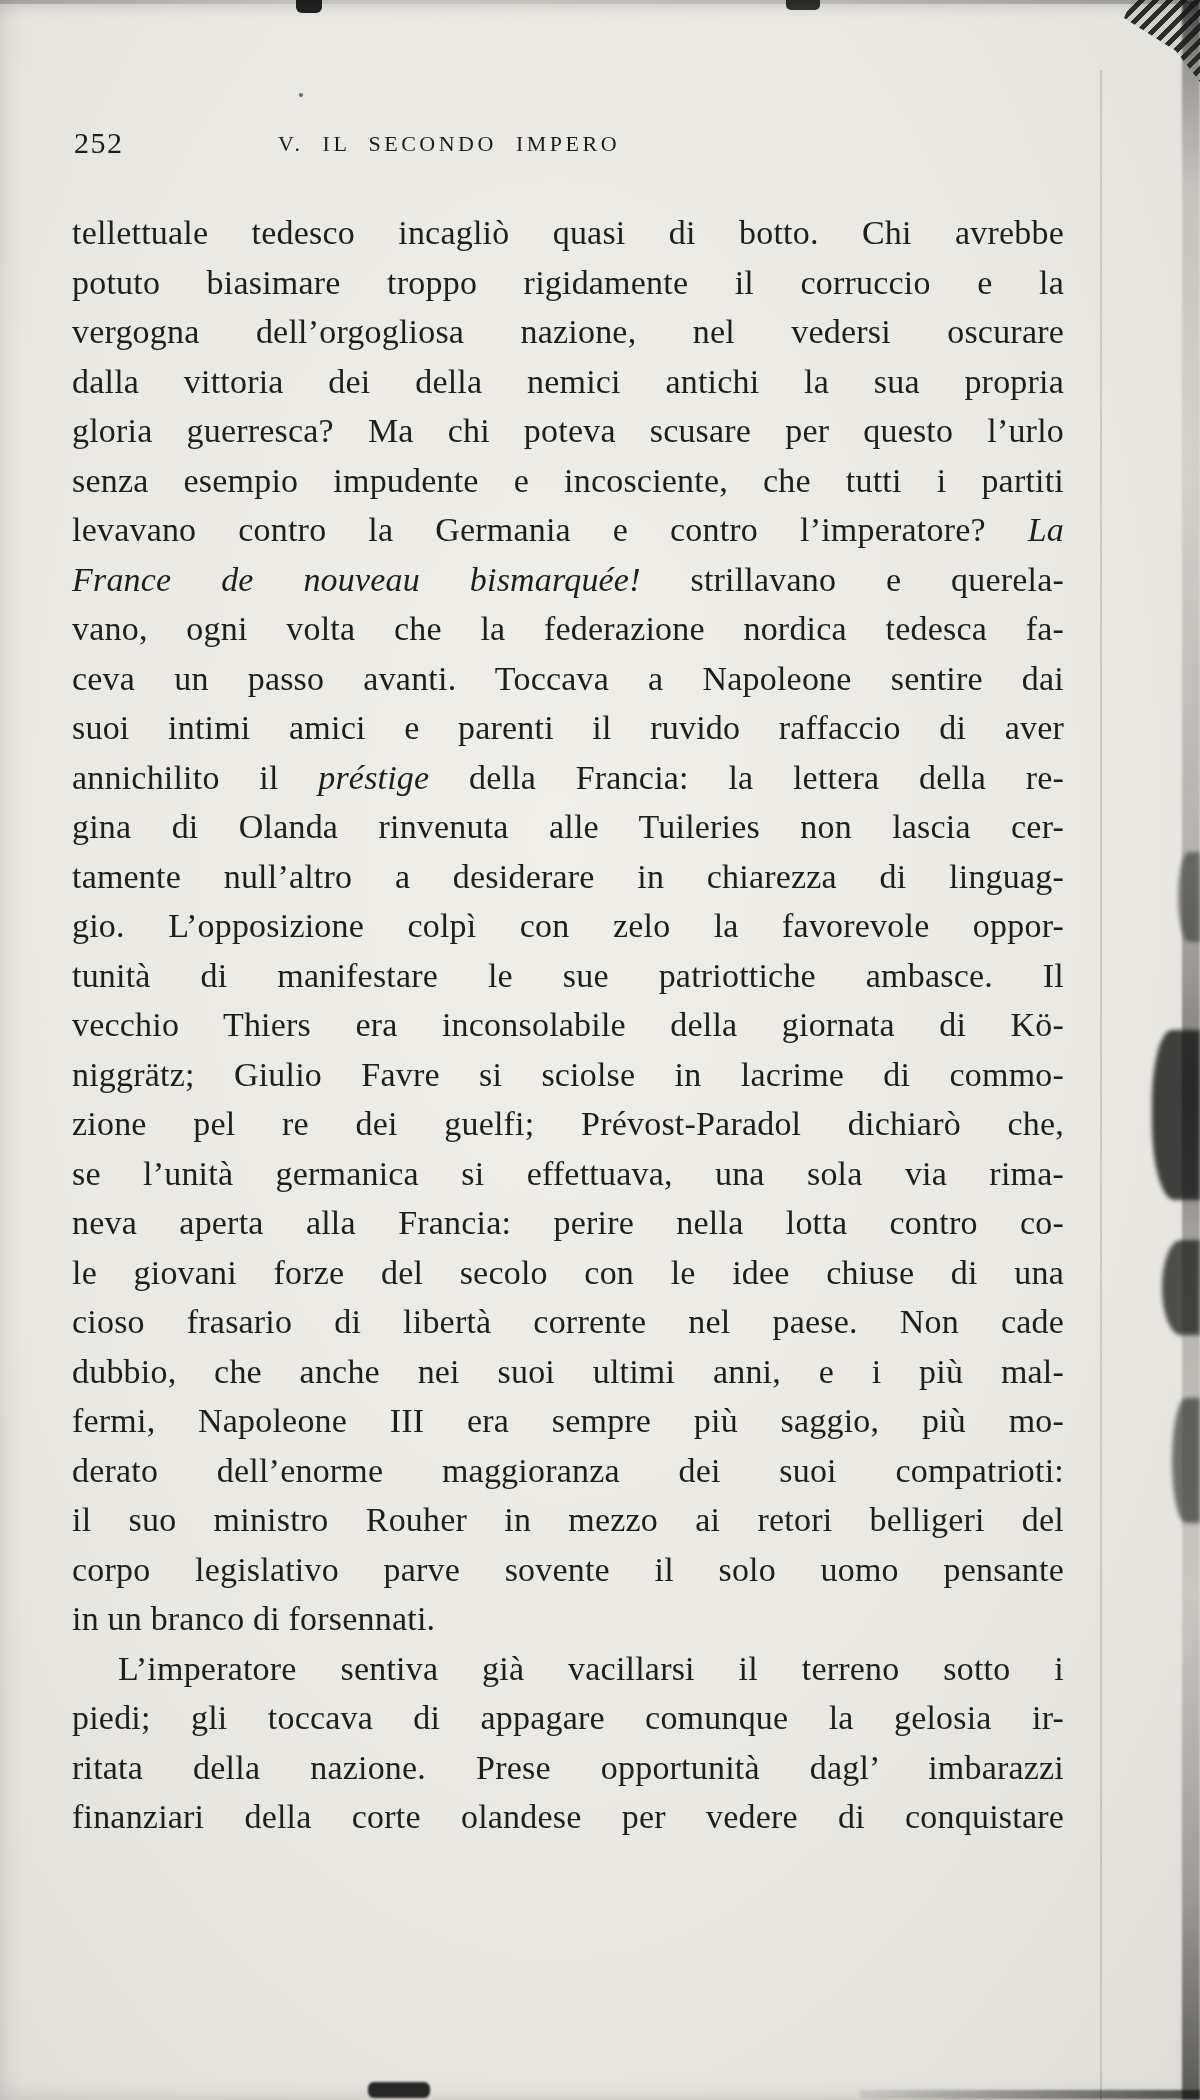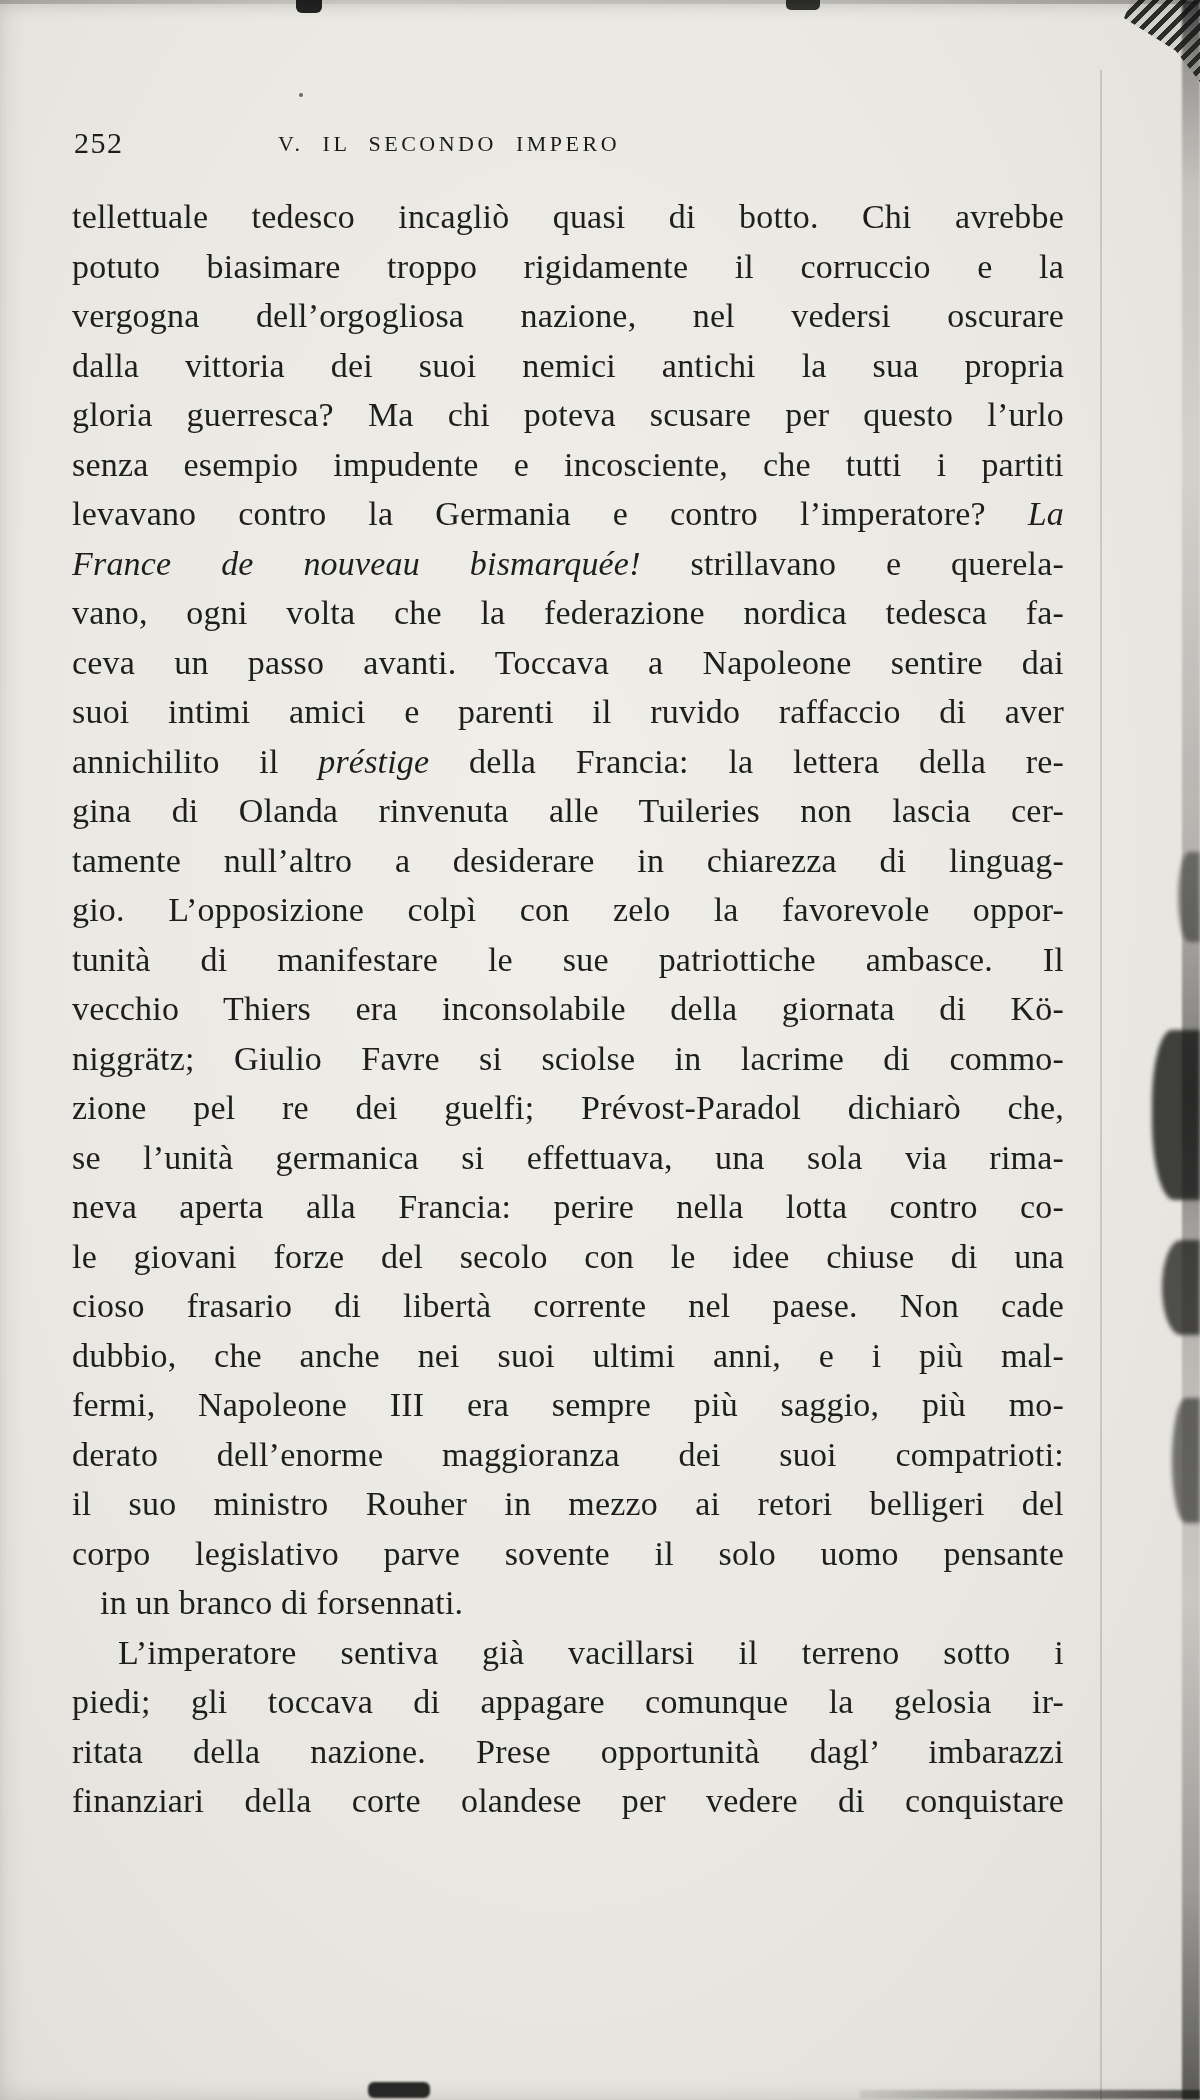--- a/index.html
+++ b/index.html
@@ -16,25 +16,25 @@
   }
   .page-number {
     position:absolute; left:74px; top:126px;
     font-size:30px; letter-spacing:1.5px; color:#1c1c1c;
   }
   .running-head {
     position:absolute; left:278px; top:131px;
     font-size:22px; letter-spacing:3.5px; word-spacing:10px; color:#1c1c1c;
   }
   .text-block {
-    position:absolute; left:72px; top:192px; width:992px;
+    position:absolute; left:72px; top:208px; width:992px;
     font-size:34px; line-height:49.5px; letter-spacing:.2px;
   }
   .line { text-align:justify; text-align-last:justify; white-space:normal; }
-  .line.end { text-align-last:left;margin-left:28px; }
+  .line.end { text-align-last:left; }
   .line.indent { text-indent:46px; }
   .it { font-style:italic; }
 
   
   .art { position:absolute; pointer-events:none; }
   .a-topline { left:0; top:0; width:1200px; height:4px;
     background:linear-gradient(to right, rgba(0,0,0,.45), rgba(0,0,0,.12) 30%, rgba(0,0,0,.28) 70%, rgba(0,0,0,.55));
     opacity:.45; }
   .a-t1 { left:296px; top:0; width:26px; height:13px; background:#0c0c0c; border-radius:0 0 6px 6px; opacity:.9; }
   .a-t2 { left:786px; top:0; width:34px; height:10px; background:#101010; border-radius:0 0 5px 5px; opacity:.85; }
@@ -63,21 +63,21 @@
 
 <div class="page">
 
   <div class="page-number">252</div>
   <div class="running-head">V. IL SECONDO IMPERO</div>
 
   <div class="text-block">
       <div class="line"><span>tellettuale tedesco incagliò quasi di botto. Chi avrebbe</span></div>
       <div class="line"><span>potuto biasimare troppo rigidamente il corruccio e la</span></div>
       <div class="line"><span>vergogna dell’orgogliosa nazione, nel vedersi oscurare</span></div>
-      <div class="line"><span>dalla vittoria dei suoi nemici antichi la sua propria</span></div>
+      <div class="line"><span>dalla vittoria dei della nemici antichi la sua propria</span></div>
       <div class="line"><span>gloria guerresca? Ma chi poteva scusare per questo l’urlo</span></div>
       <div class="line"><span>senza esempio impudente e incosciente, che tutti i partiti</span></div>
       <div class="line"><span>levavano contro la Germania e contro l’imperatore? </span><span class="it">La</span></div>
       <div class="line"><span class="it">France de nouveau bismarquée!</span><span> strillavano e querela-</span></div>
       <div class="line"><span>vano, ogni volta che la federazione nordica tedesca fa-</span></div>
       <div class="line"><span>ceva un passo avanti. Toccava a Napoleone sentire dai</span></div>
       <div class="line"><span>suoi intimi amici e parenti il ruvido raffaccio di aver</span></div>
       <div class="line"><span>annichilito il </span><span class="it">préstige</span><span> della Francia: la lettera della re-</span></div>
       <div class="line"><span>gina di Olanda rinvenuta alle Tuileries non lascia cer-</span></div>
       <div class="line"><span>tamente null’altro a desiderare in chiarezza di linguag-</span></div>

